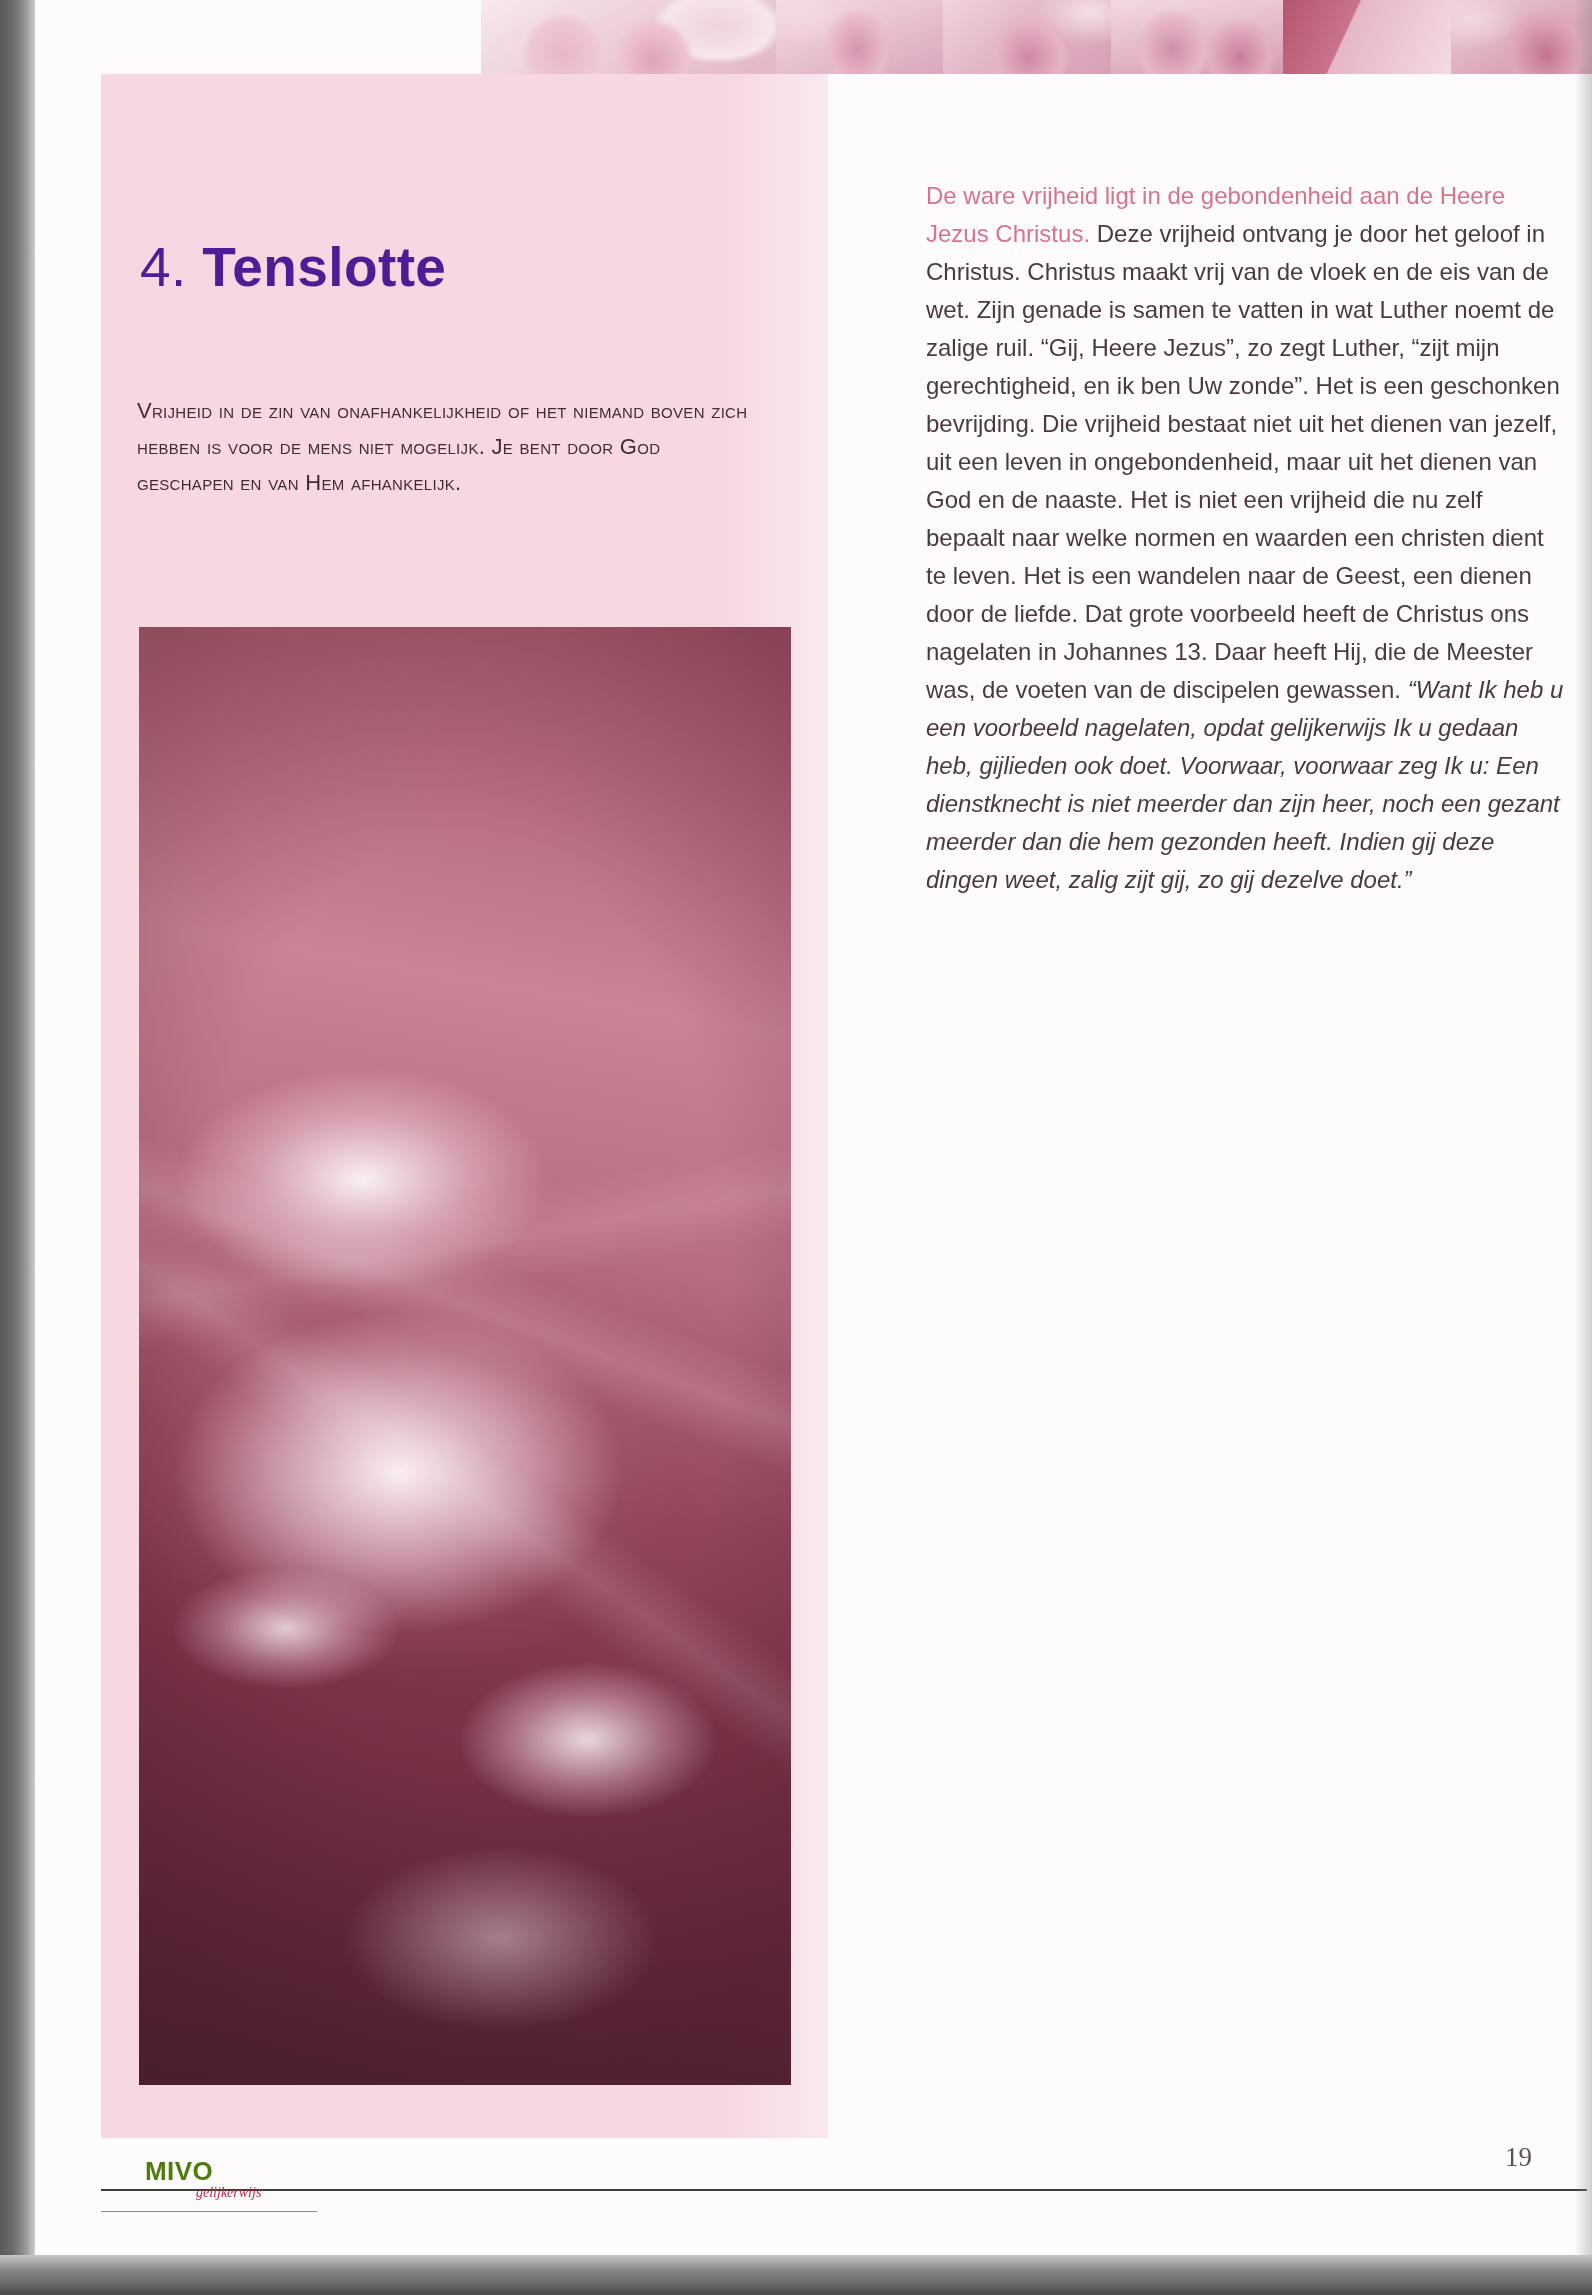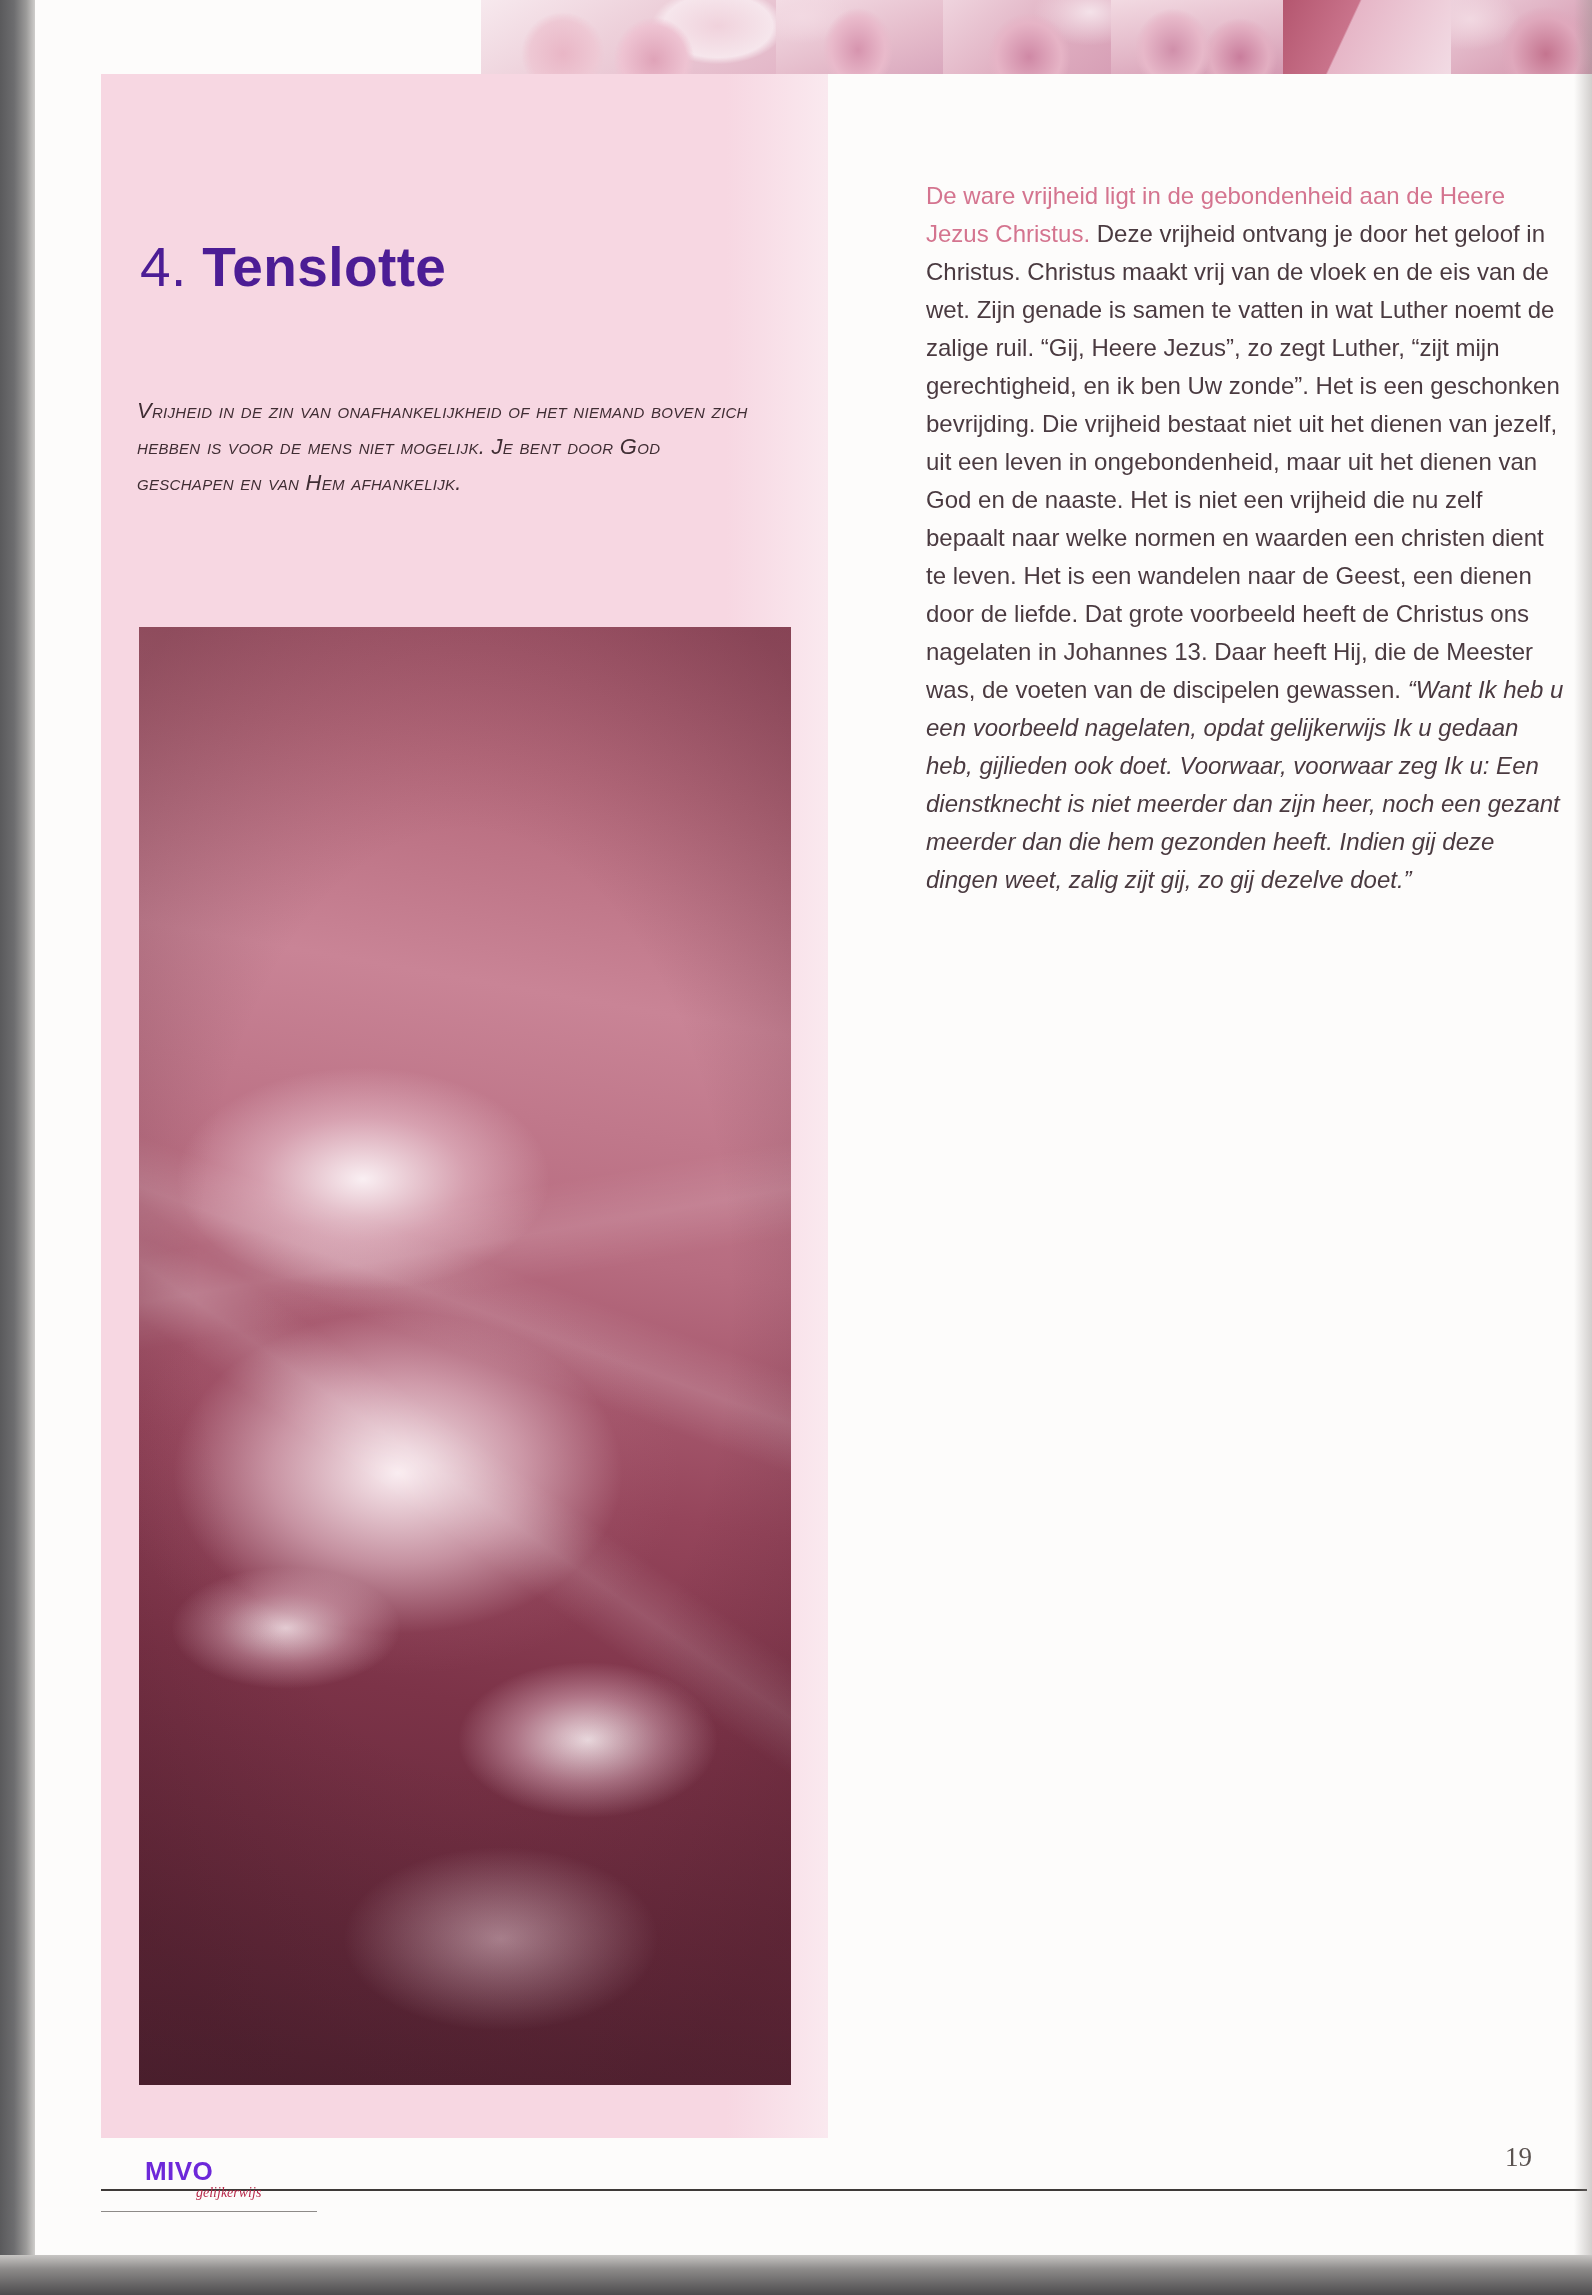--- a/index.html
+++ b/index.html
@@ -141,21 +141,20 @@
   .lede {
     position: absolute;
     left: 102px; top: 393px;
     width: 613px;
     font-size: 22px;
     line-height: 36px;
     color: #3f2d33;
     font-variant: small-caps;
     letter-spacing: 0.3px;
     font-family: "Liberation Sans", sans-serif;
-    font-style: italic;
   }
 
   .photo-block {
     position: absolute;
     left: 104px; top: 627px;
     width: 652px; height: 1458px;
     overflow: hidden;
     background: #7a3244;
   }
   .photo-sky {
@@ -209,21 +208,21 @@
     position: absolute;
     left: 66px; top: 2211px;
     width: 216px; height: 0.9px;
     background: #8d8a88;
   }
   .mivo {
     position: absolute;
     left: 110px; top: 2156px;
     font-size: 26px;
     font-weight: bold;
-    color: #6d28d9;
+    color: #4d7c0f;
     letter-spacing: 0.4px;
     font-family: "Liberation Sans", sans-serif;
   }
   .mivo-sub {
     position: absolute;
     left: 161px; top: 2185px;
     font-size: 14px;
     font-style: italic;
     color: #b8294a;
     font-family: "Liberation Serif", serif;

